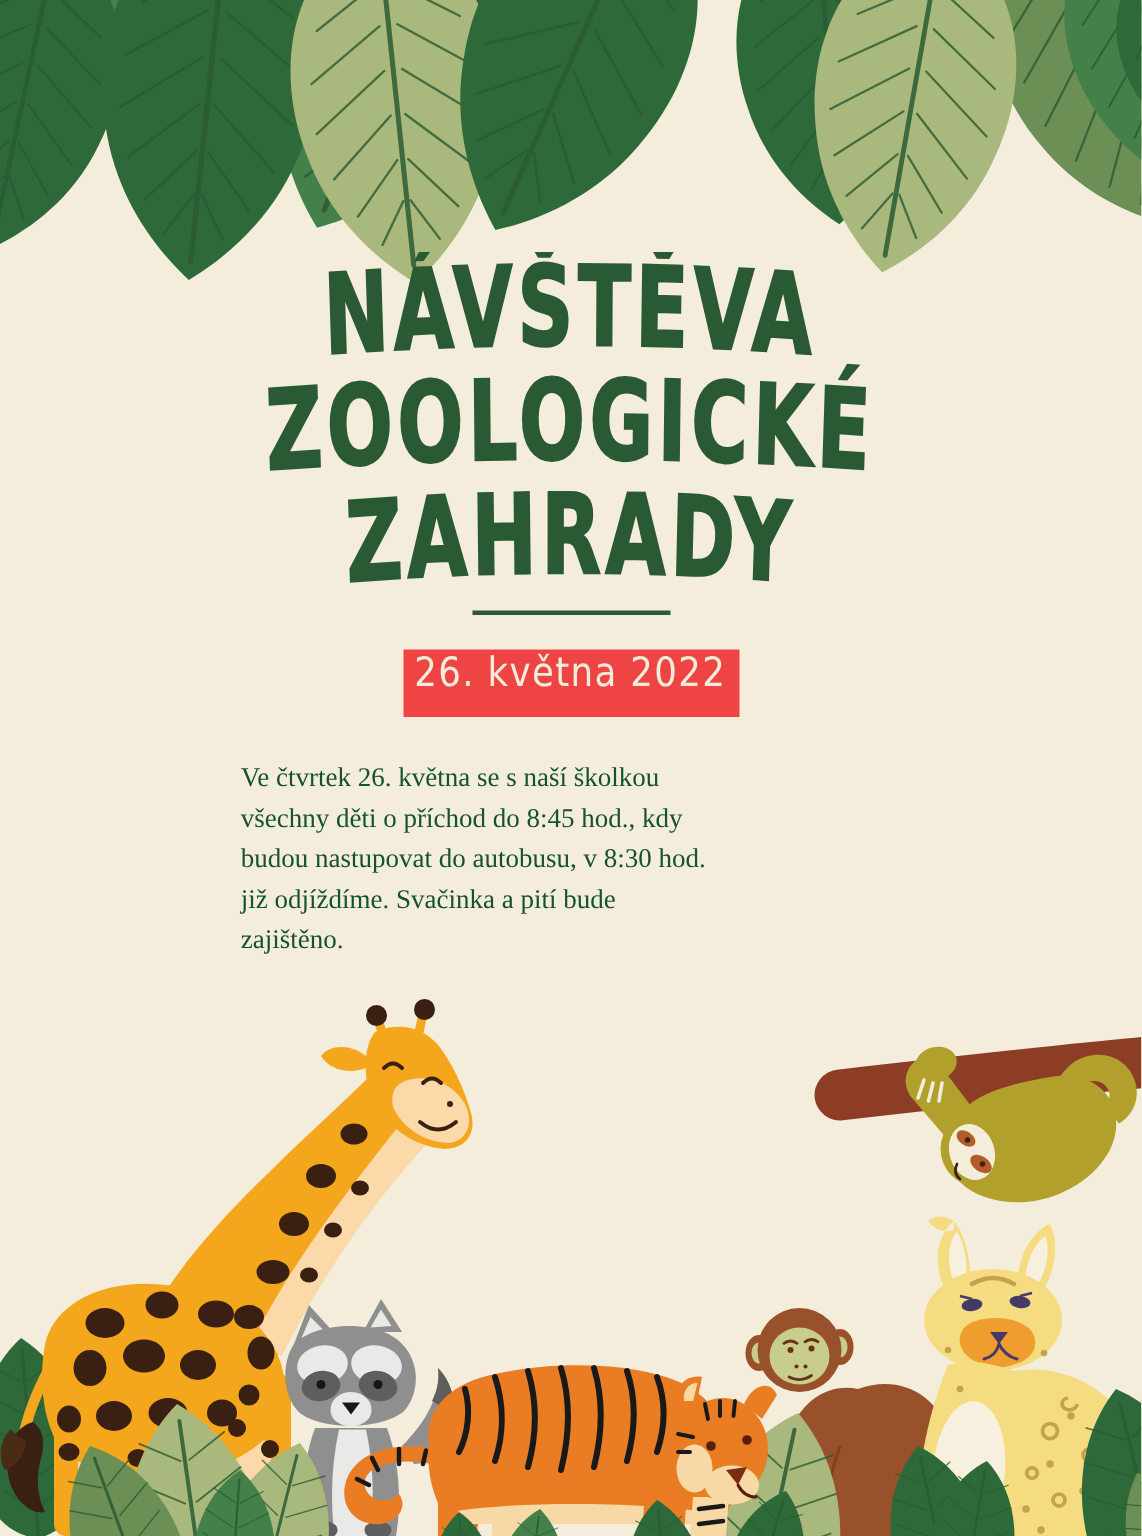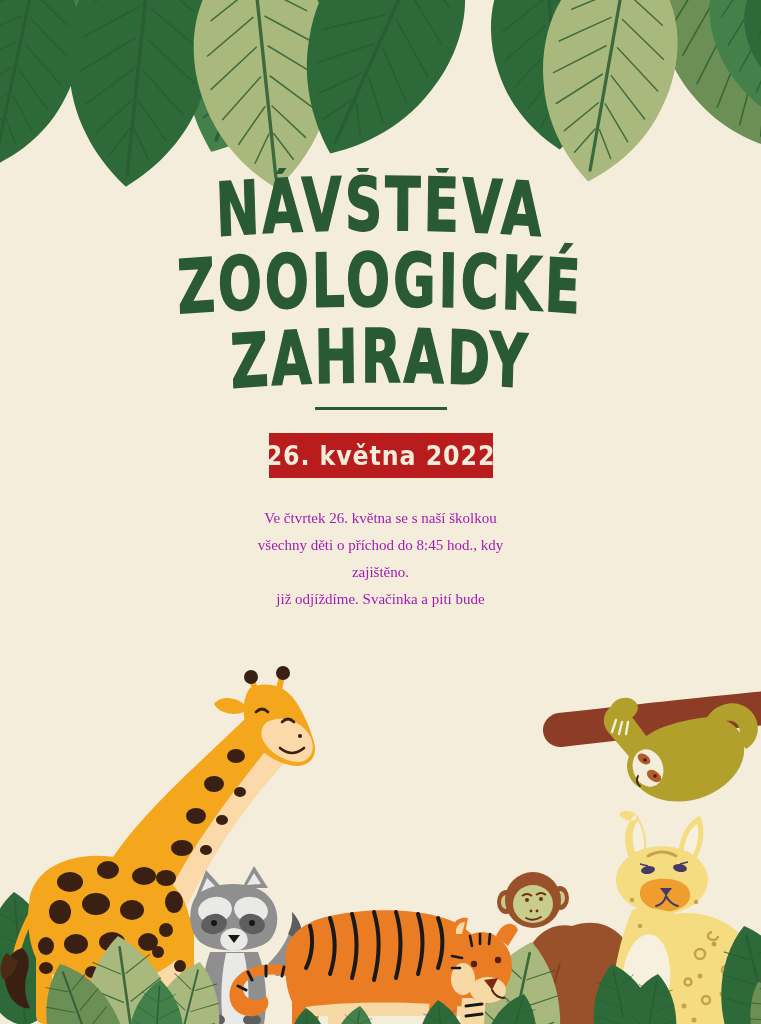--- a/index.html
+++ b/index.html
@@ -5,28 +5,28 @@
   html,body{margin:0;padding:0;background:#f4eddc;}
   .poster{position:relative;width:761px;height:1024px;background:#f4eddc;overflow:hidden;
           font-family:"DejaVu Sans",sans-serif;}
   .top-leaves{position:absolute;top:0;left:0;display:block;}
   .title-svg{position:absolute;top:168px;left:0;display:block;}
   .title-svg text{font-family:"DejaVu Sans",sans-serif;font-weight:bold;font-size:74px;
                   letter-spacing:4px;fill:#2a5a33;stroke:#2a5a33;stroke-width:1.6px;}
   .divider{position:absolute;top:407px;left:50%;transform:translateX(-50%);
            width:132px;height:3px;background:#2a5a33;}
   .date-badge{position:absolute;top:433px;left:50%;transform:translateX(-50%);
-              width:224px;height:45px;background:#b91c1c;display:flex;
-              align-items:center;justify-content:center;font-weight:bold;}
+              width:224px;height:45px;background:#ef4444;display:flex;
+              align-items:flex-start;justify-content:center;}
   .date-badge span{color:#f2ecda;font-size:27px;letter-spacing:1px;
                    transform:scaleX(.88);white-space:nowrap;}
   .body-text{position:absolute;top:505px;left:50%;transform:translateX(-50%);
-             width:440px;text-align:center;color:#a21caf;
+             width:440px;text-align:left;color:#14532d;
              font-family:"Liberation Serif","DejaVu Serif",serif;
-             font-size:15px;line-height:27px;}
+             font-size:18px;line-height:27px;}
   .animals-svg{position:absolute;bottom:0;left:0;display:block;}
   .blade{fill:currentColor;}
   .rib{fill:none;stroke:#295a31;stroke-width:2.8;opacity:.85;stroke-linecap:round;}
   .vein{fill:none;stroke:#295a31;stroke-width:1.3;opacity:.8;stroke-linecap:round;}
 </style>
 </head>
 <body>
 
 <div class="poster">
 
@@ -74,22 +74,23 @@
 
   <div class="divider"></div>
 
   <div class="date-badge">
     <span>26. května 2022</span>
   </div>
 
   <div class="body-text">
     <div>Ve čtvrtek 26. května se s naší školkou</div>
     <div>všechny děti o příchod do 8:45 hod., kdy</div>
+    <div>budou nastupovat do autobusu, v 8:30 hod.</div>
+    <div>již odjíždíme.  Svačinka a pití bude</div>
     <div>zajištěno.</div>
-    <div>již odjíždíme.  Svačinka a pití bude</div>
   </div>
 
   <svg class="animals-svg" width="761" height="360" viewBox="0 0 761 360">
     <defs>
       <g id="leafUp">
         <path class="blade" d="M0 0 C-34 26 -52 70 -50 118 C-48 158 -26 182 0 186 C26 182 48 158 50 118 C52 70 34 26 0 0 Z"></path>
         <path class="rib" d="M0 12 L0 182"></path>
         <path class="vein" d="M-3 40 L-30 24 M-4 70 L-38 50 M-4 100 L-40 78 M-3 130 L-36 110 M-2 158 L-28 140 M3 40 L30 24 M4 70 L38 50 M4 100 L40 78 M3 130 L36 110 M2 158 L28 140"></path>
       </g>
     </defs>

